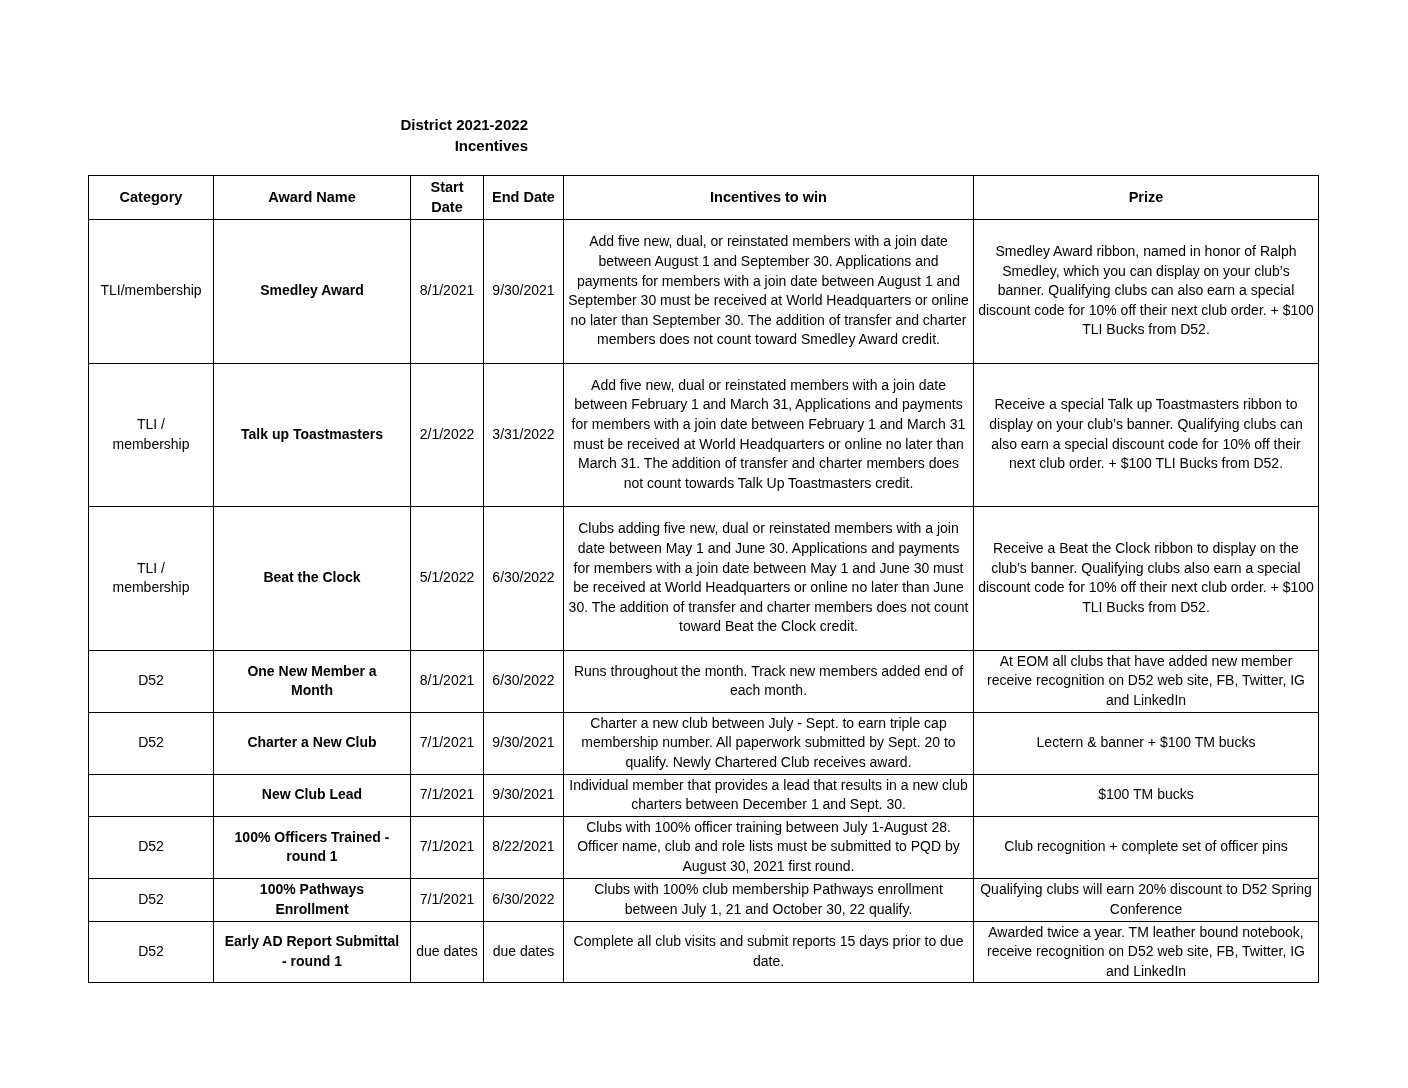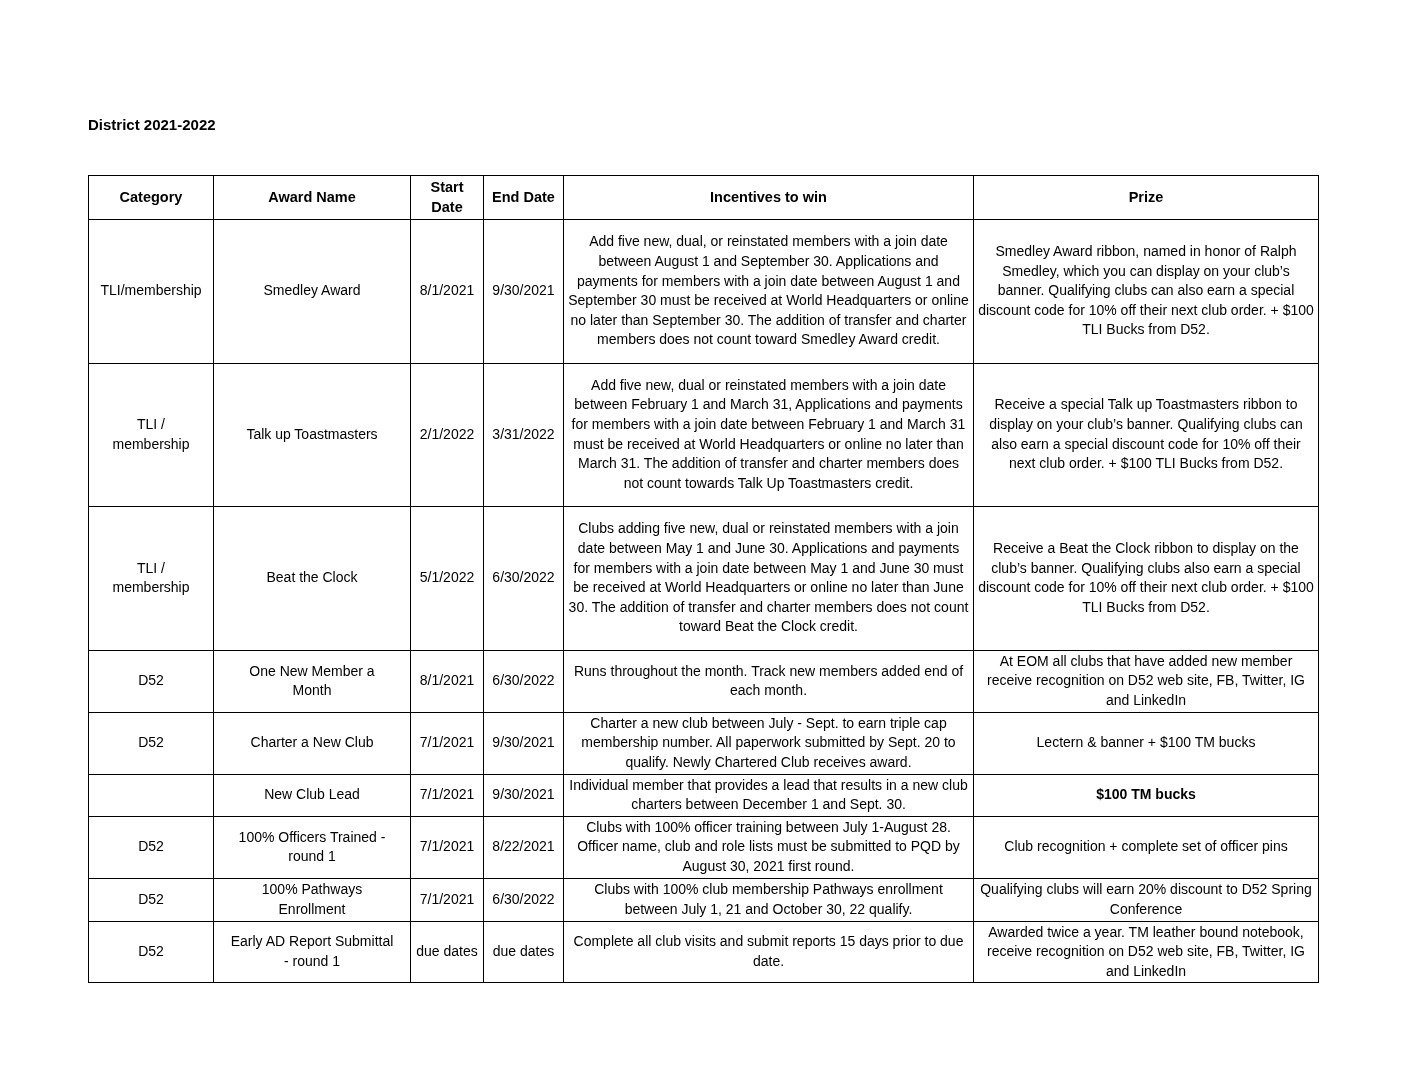--- a/index.html
+++ b/index.html
@@ -13,21 +13,21 @@
     height: 1088px;
     background: #ffffff;
     font-family: "Liberation Sans", sans-serif;
     color: #000000;
   }
   .doc-title {
     position: absolute;
     left: 88px;
     top: 114px;
     width: 440px;
-    text-align: left;
+    text-align: right;
     font-size: 15px;
     font-weight: bold;
     line-height: 21px;
   }
   table.incentives {
     position: absolute;
     left: 88px;
     top: 175px;
     border-collapse: collapse;
     table-layout: fixed;
@@ -42,40 +42,41 @@
     padding: 1px 4px;
     text-align: center;
     vertical-align: middle;
     overflow: hidden;
   }
   table.incentives th {
     font-weight: bold;
     font-size: 14.5px;
   }
   td.cat   { white-space: pre-line; }
-  td.award { font-weight: normal; white-space: pre-line; }
-  td.bold-prize { font-weight: bold; }
+  td.award { font-weight: bold; white-space: pre-line; }
+  td.bold-prize { font-weight: normal; }
   tr.rh-header { height: 41px; }
   tr.rh1 { height: 144px; }
   tr.rh2 { height: 143px; }
   tr.rh3 { height: 144px; }
   tr.rh4 { height: 62px; }
   tr.rh5 { height: 62px; }
   tr.rh6 { height: 42px; }
   tr.rh7 { height: 61px; }
   tr.rh8 { height: 43px; }
   tr.rh9 { height: 61px; }
 </style>
 </head>
 <body>
 
 <div class="page">
 
   <div class="doc-title">
     <div>District 2021-2022</div>
+    <div>Incentives</div>
   </div>
 
   <table class="incentives">
     <colgroup>
       <col style="width:125px">
       <col style="width:197px">
       <col style="width:73px">
       <col style="width:80px">
       <col style="width:410px">
       <col style="width:345px">

